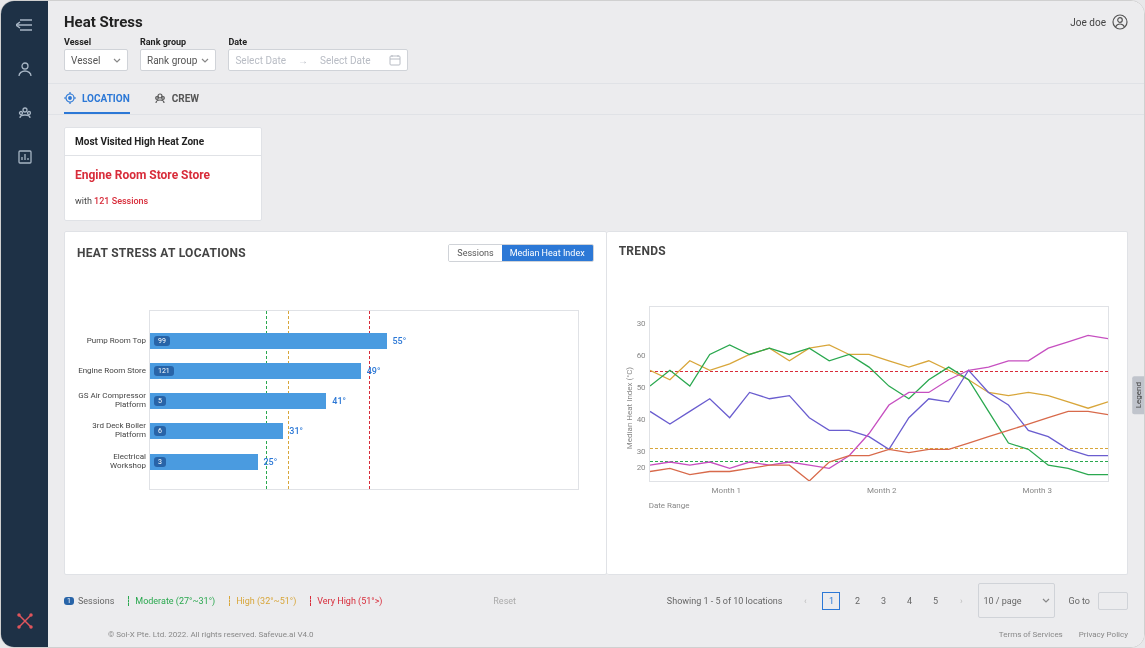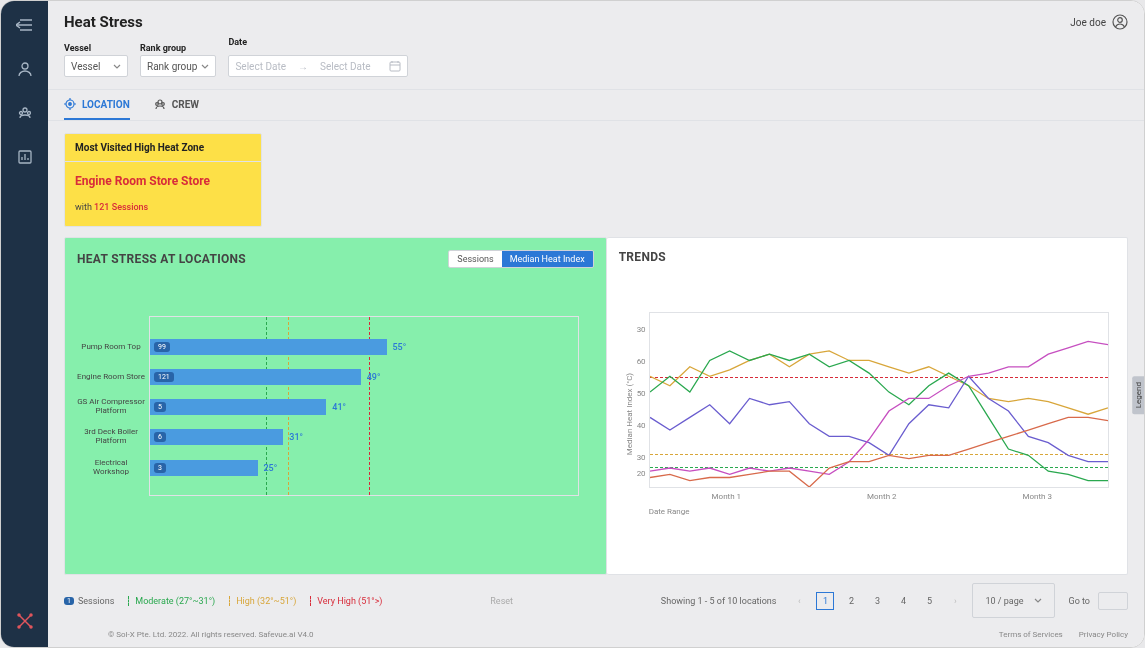--- a/index.html
+++ b/index.html
@@ -77,21 +77,21 @@
   border-radius: 2px;
   display: flex;
   align-items: center;
   padding: 0 6px;
   font-size: 10px;
   color: #555;
   gap: 4px;
   cursor: pointer;
 }
 .select-box { min-width: 64px; justify-content: space-between; }
-.date-box { min-width: 180px; color: #b8bcc4; gap: 12px; margin-top: 6px; }
+.date-box { min-width: 180px; color: #b8bcc4; gap: 12px; }
 .date-box .arrow-sep { color: #b8bcc4; }
 .date-box .cal-icon { margin-left: auto; }
 .summary-row {
   display: flex;
   justify-content: space-between;
   align-items: center;
   margin-top: 8px;
   font-size: 10px;
   color: #666;
 }
@@ -126,21 +126,21 @@
   flex: 1;
   display: flex;
   flex-direction: column;
   overflow: hidden;
 }
 .card-row {
   padding: 12px 16px 0;
 }
 .summary-card {
   width: 198px;
-  background: #fde047;
+  background: #ffffff;
   border: 1px solid #e0e2e6;
   border-radius: 2px;
 }
 .card-head {
   padding: 8px 10px;
   border-bottom: 1px solid #e0e2e6;
   font-size: 10px;
   font-weight: 700;
   color: #222;
 }
@@ -160,21 +160,21 @@
 .card-body .sessions-line .count { color: #d82c3a; font-weight: 500; }
 
 .panels {
   display: flex;
   gap: 0;
   flex: 1;
   padding: 10px 16px 0;
 }
 .panel-left {
   flex: 1.02;
-  background: #86efac;
+  background: #ffffff;
   border: 1px solid #e0e2e6;
   border-radius: 2px;
   padding: 12px;
   position: relative;
 }
 .panel-right {
   flex: 0.98;
   background: #fff;
   border: 1px solid #e0e2e6;
   border-left: none;
@@ -229,21 +229,21 @@
   left: 0;
   display: flex;
   align-items: center;
   height: 16px;
 }
 .bar-row .bar-label {
   position: absolute;
   right: 100%;
   margin-right: 4px;
   width: 70px;
-  text-align: center;
+  text-align: right;
   font-size: 8px;
   color: #444;
   line-height: 1.1;
 }
 .bar-row .bar {
   height: 16px;
   background: #4a9be0;
   display: flex;
   align-items: center;
 }
@@ -299,21 +299,21 @@
 .pg-btn {
   width: 18px; height: 18px;
   display: flex; align-items: center; justify-content: center;
   border: 1px solid transparent;
   cursor: pointer;
 }
 .pg-btn.arrow { color: #bbb; }
 .pg-btn.num.active { border-color: #2c78d6; color: #2c78d6; }
 .pg-select {
   height: 35px; border: 1px solid #d0d3d8; border-radius: 2px;
-  display: flex; align-items: center; padding: 0 12px; gap: 10px;
+  display: flex; align-items: center; padding: 0 4px; gap: 20px;
 }
 .goto-label { margin-left: 6px; }
 .goto-input {
   width: 30px; height: 18px; border: 1px solid #d0d3d8; border-radius: 2px;
 }
 
 
 .line-chart-wrap {
   position: relative;
   margin-top: 48px;

